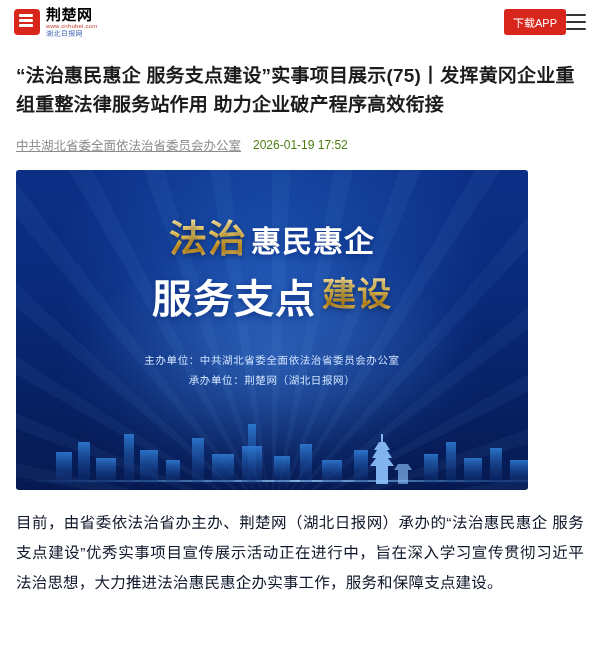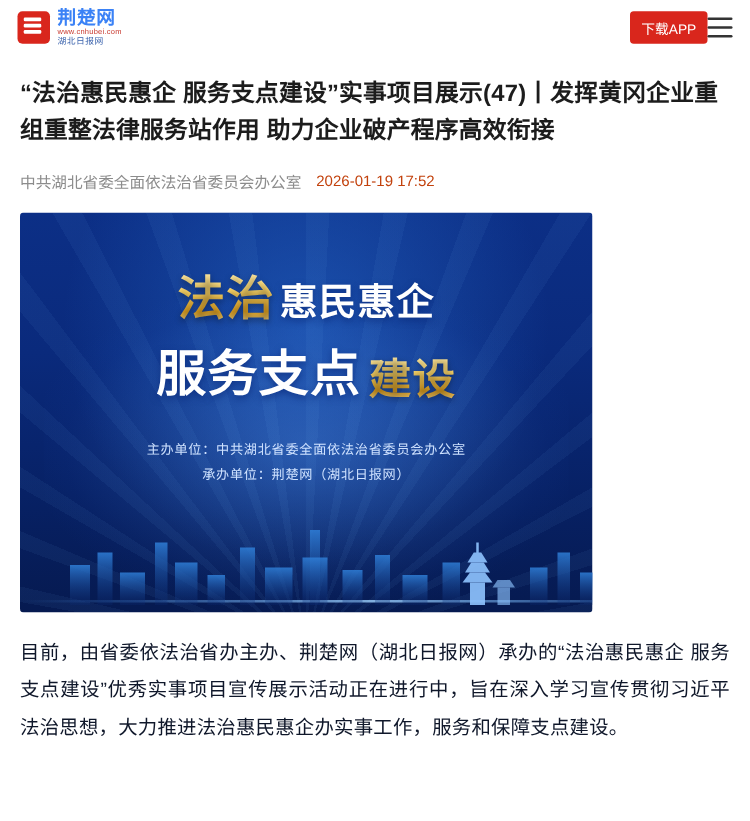--- a/index.html
+++ b/index.html
@@ -51,21 +51,21 @@
   }
   .logo-text {
     display: flex;
     flex-direction: column;
     justify-content: center;
     line-height: 1.05;
   }
   .logo-cn {
     font-size: 15px;
     font-weight: bold;
-    color: #3b82f6;
+    color: #000000;
     letter-spacing: 0.5px;
   }
   .logo-en {
     font-size: 6px;
     color: #c8392f;
     letter-spacing: 0.2px;
   }
   .logo-sub {
     font-size: 7px;
     color: #3b63ad;
@@ -120,29 +120,30 @@
     margin-top: 16px;
     font-size: 12px;
     color: #9a9a9a;
     display: flex;
     align-items: center;
     gap: 12px;
   }
   .meta-source {
     color: #8c8c8c;
     font-size: 12.5px;
+    text-decoration: underline;
   }
   .meta-time {
-    color: #c2410c;
+    color: #4d7c0f;
   }
 
   
   .poster {
     margin-top: 16px;
-    width: 458px;
+    width: 512px;
     height: 320px;
     border-radius: 3px;
     position: relative;
     overflow: hidden;
     background:
       radial-gradient(ellipse at 50% 28%, rgba(40,110,210,0.55) 0%, rgba(10,40,120,0.0) 60%),
       linear-gradient(180deg, #0c2f86 0%, #0a2a7c 35%, #072165 70%, #061a50 100%);
   }
   .poster-glow {
     position: absolute;
@@ -190,21 +191,21 @@
   }
   .p-white {
     font-size: 30px;
     font-weight: bold;
     letter-spacing: 1px;
     color: #ffffff;
     text-shadow: 0 2px 6px rgba(10,40,120,0.7);
   }
   .p-line2 {
     display: flex;
-    align-items: flex-end;
+    align-items: flex-start;
     gap: 6px;
     margin-top: 4px;
     font-family: Liberation Serif, serif;
   }
   .p-line2 .p-white { font-size: 40px; }
   .p-line2 .p-gold { font-size: 34px; }
   .p-banner {
     margin-top: 16px;
     border: 1px solid rgba(170,215,255,0.75);
     border-radius: 3px;
@@ -258,21 +259,21 @@
     <div class="menu-icon">
       <span></span>
       <span></span>
       <span></span>
     </div>
   </div>
 </div>
 
 <div class="article">
 
-  <h1 class="title">“法治惠民惠企 服务支点建设”实事项目展示(47)丨发挥黄冈企业重组重整法律服务站作用 助力企业破产程序高效衔接</h1>
+  <h1 class="title">“法治惠民惠企 服务支点建设”实事项目展示(75)丨发挥黄冈企业重组重整法律服务站作用 助力企业破产程序高效衔接</h1>
 
   <div class="meta">
     <span class="meta-source">中共湖北省委全面依法治省委员会办公室</span>
     <span class="meta-time">2026-01-19 17:52</span>
   </div>
 
   <div class="poster">
     <div class="poster-glow"></div>
     <div class="poster-rays"></div>
 

